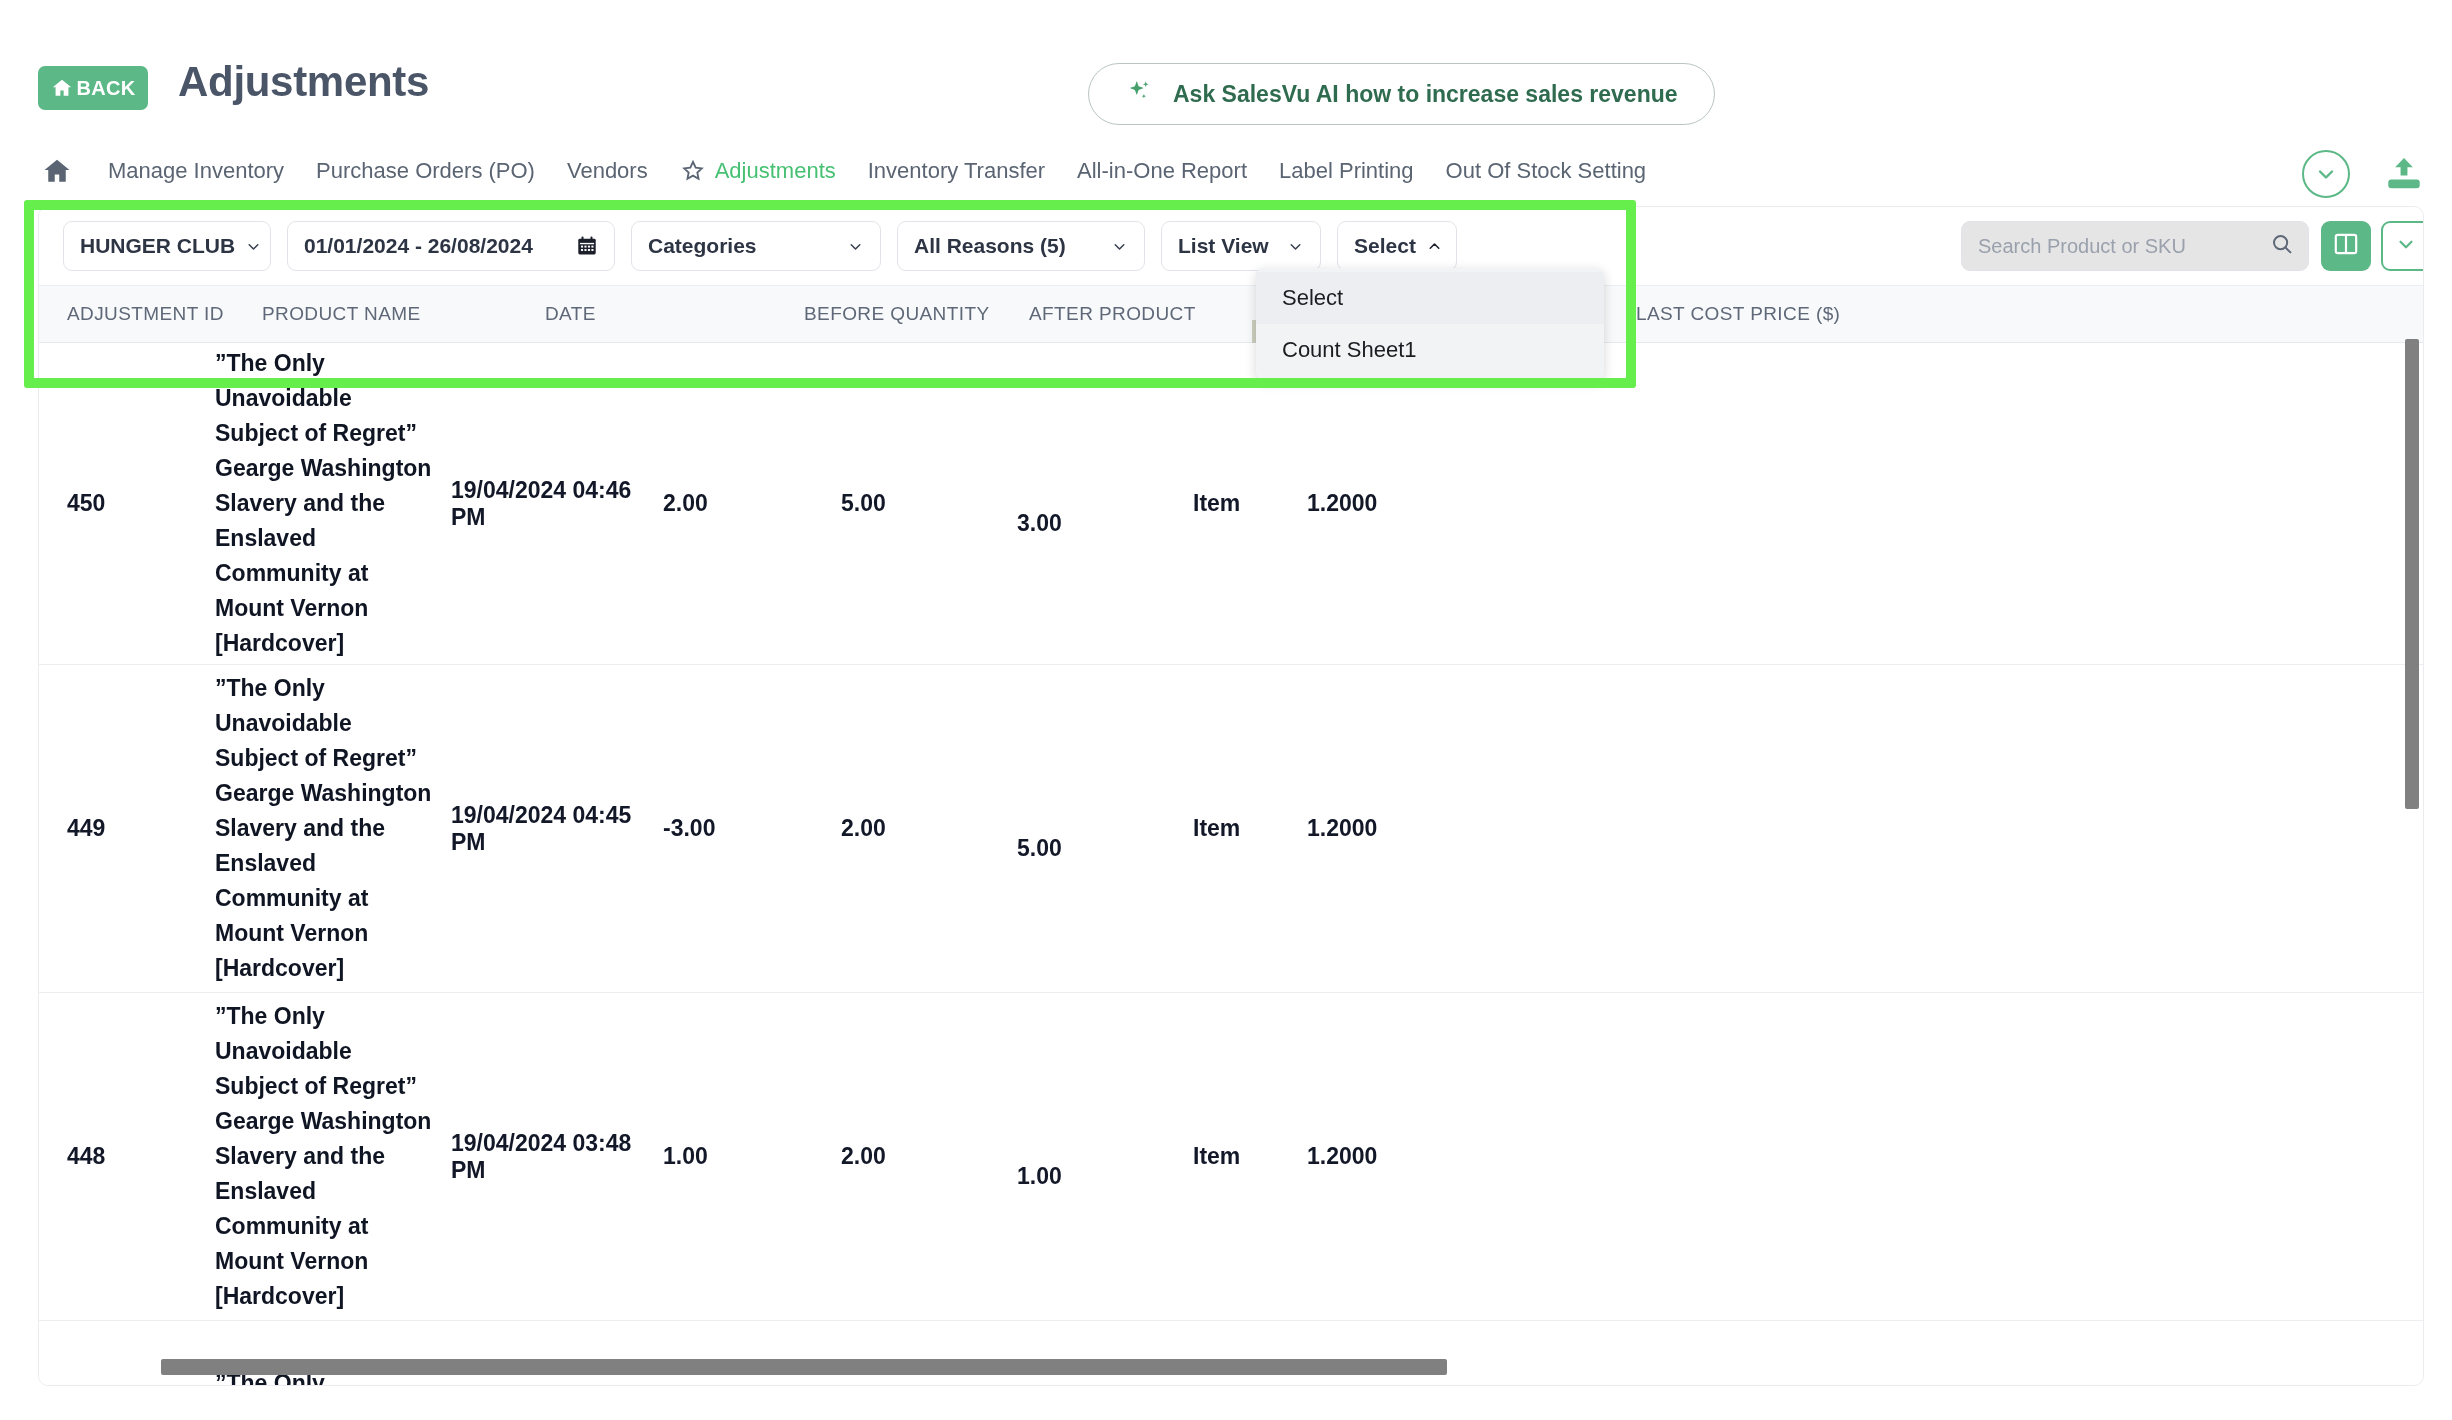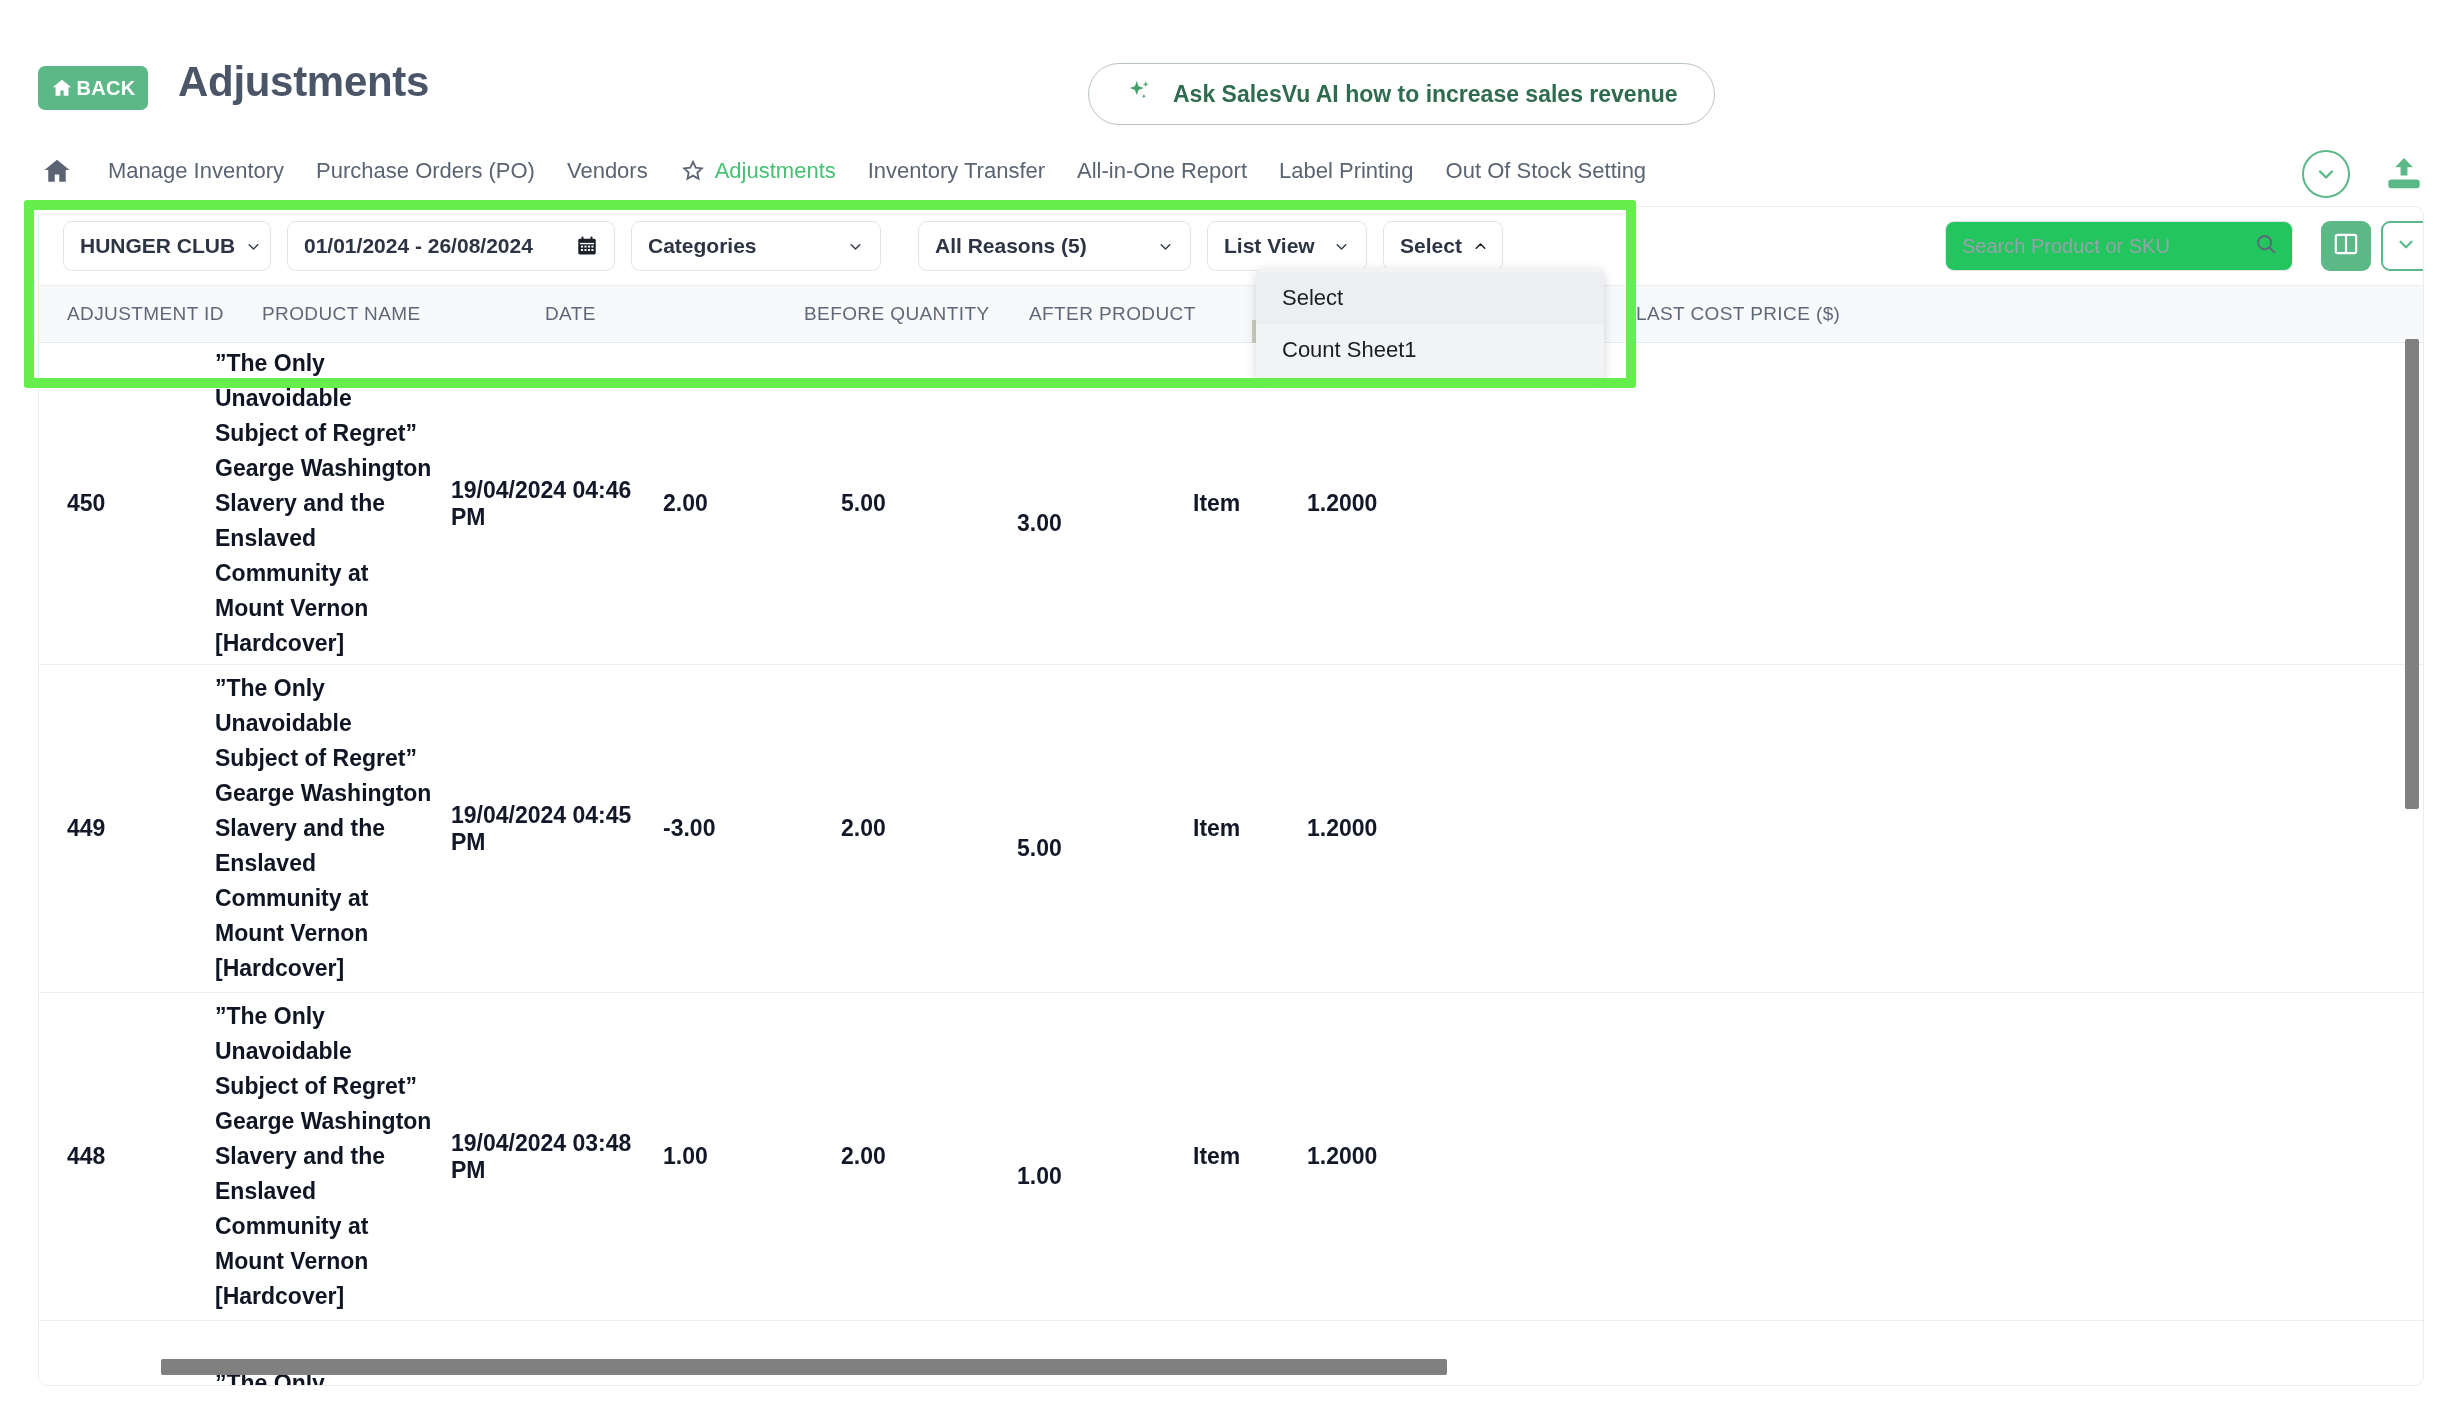--- a/index.html
+++ b/index.html
@@ -102,36 +102,36 @@
     padding: 0 16px;
     margin-right: 16px;
     cursor: pointer;
     font-size: 21px; color: #2d3444; font-weight: 500;
     white-space: nowrap;
   }
   .ctl .lbl { font-weight: 600; }
   .ctl.store { width: 208px; }
   .ctl.daterange { width: 328px; font-weight: 700; }
   .ctl.categories { width: 250px; }
-  .ctl.reasons { width: 273px; margin-left: 21px; }
+  .ctl.reasons { width: 248px; }
   .ctl.listview { width: 160px; }
   .ctl.select {
     width: 120px; border-color: #e2e3e8;
     position: relative; z-index: 30;
     background: #ffffff;
   }
   .ctl.categories .lbl, .ctl.reasons .lbl, .ctl.listview .lbl { font-weight: 600; }
   .chev { margin-left: 10px; color: #3a4252; display: flex; }
 
   .search-wrap {
-    position: absolute; right: 130px; top: 14px;
+    position: absolute; right: 114px; top: 14px;
     width: 348px; height: 50px;
     border: 1.4px solid #e2e3e8; border-radius: 9px;
     display: flex; align-items: center; padding: 8px 14px;
-    background: #22c55e;
+    background: #e5e5e5;
   }
   .search-wrap input {
     flex: 1; border: 0; outline: 0;
     font-size: 20px; color: #2d3444;
     font-family: "Liberation Sans", sans-serif;
     background: transparent;
   }
   .search-wrap input::placeholder { color: #9aa1ad; }
   .sq-btn {
     position: absolute; top: 14px;

